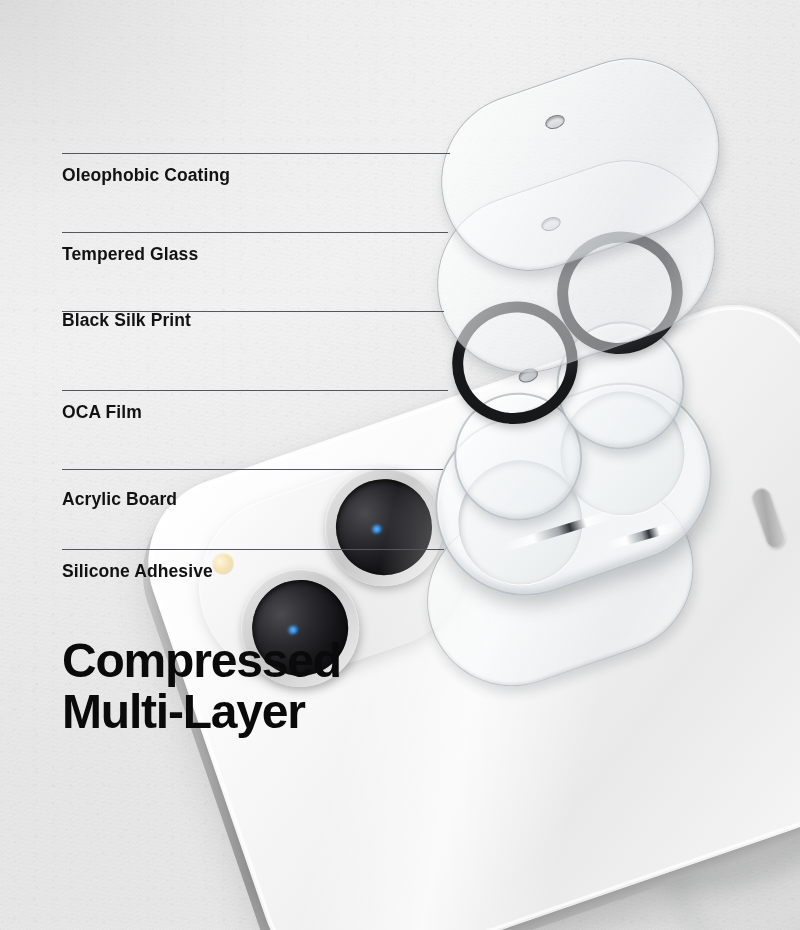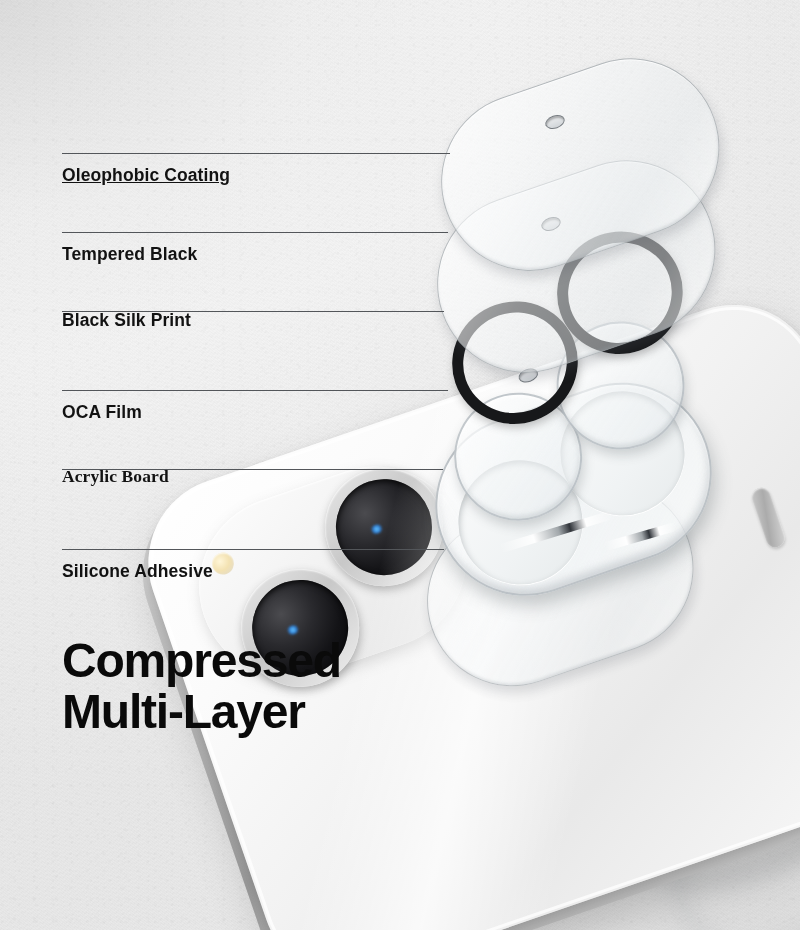--- a/index.html
+++ b/index.html
@@ -320,33 +320,33 @@
     <div class="plate" style="left:0; top:0; width:282px; height:176px;"></div>
     <div class="plate-hole" style="left:122px; top:34px;"></div>
   </div>
 
   <div class="layer" style="left:438px; top:76px; width:282px; height:176px; transform:rotate(-19deg);">
     <div class="plate" style="left:0; top:0; width:282px; height:176px;"></div>
     <div class="plate-hole" style="left:122px; top:34px;"></div>
   </div>
 
   <div class="leader" style="left:62px; top:153px; width:388px;"></div>
-  <div class="layer-label" style="left:62px; top:165px;text-decoration:underline;">Oleophobic Coating</div>
+  <div class="layer-label" style="left:62px; top:165px;">Oleophobic Coating</div>
 
   <div class="leader" style="left:62px; top:232px; width:386px;"></div>
-  <div class="layer-label" style="left:62px; top:244px;">Tempered Black</div>
+  <div class="layer-label" style="left:62px; top:244px;">Tempered Glass</div>
 
   <div class="leader" style="left:62px; top:311px; width:382px;"></div>
   <div class="layer-label" style="left:62px; top:310px;">Black Silk Print</div>
 
   <div class="leader" style="left:62px; top:390px; width:386px;"></div>
   <div class="layer-label" style="left:62px; top:402px;">OCA Film</div>
 
   <div class="leader" style="left:62px; top:469px; width:381px;"></div>
-  <div class="layer-label" style="left:62px; top:466px;font-family:Liberation Serif, serif;">Acrylic Board</div>
+  <div class="layer-label" style="left:62px; top:489px;">Acrylic Board</div>
 
   <div class="leader" style="left:62px; top:549px; width:382px;"></div>
   <div class="layer-label" style="left:62px; top:561px;text-align:right;">Silicone Adhesive</div>
 
   <div class="headline">Compressed
 Multi-Layer</div>
 
 </div>
 
 </body></html>

